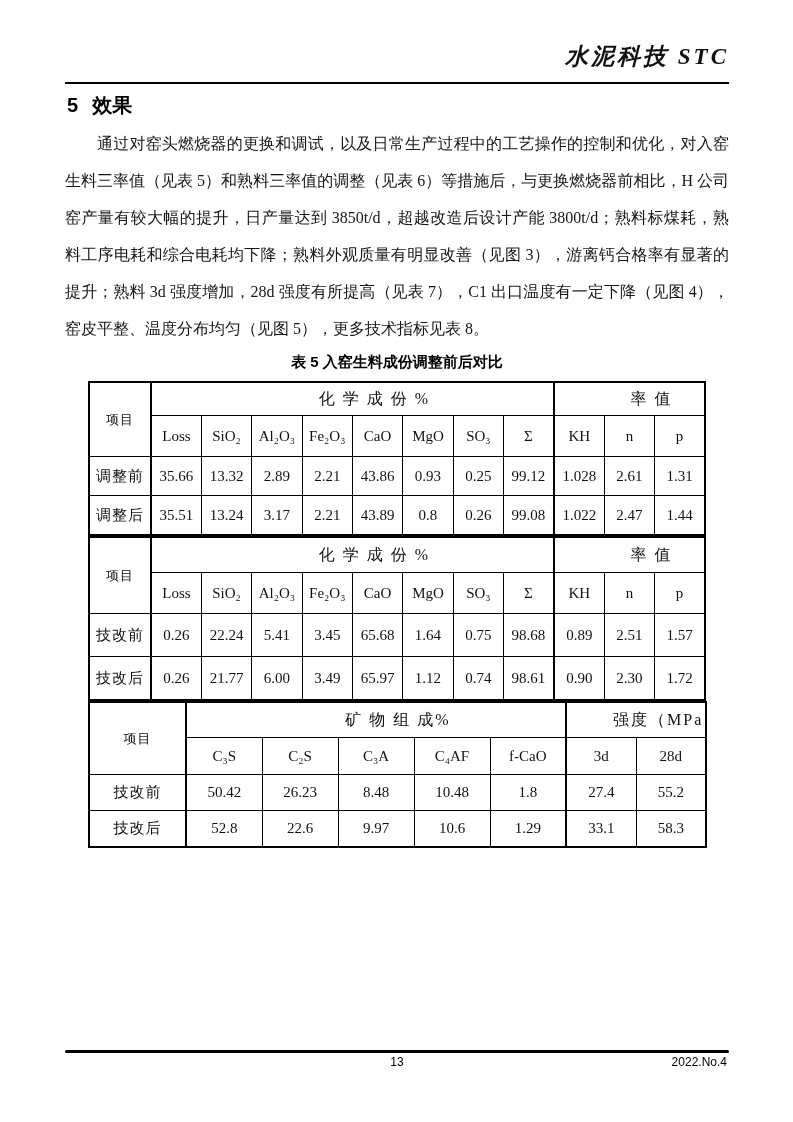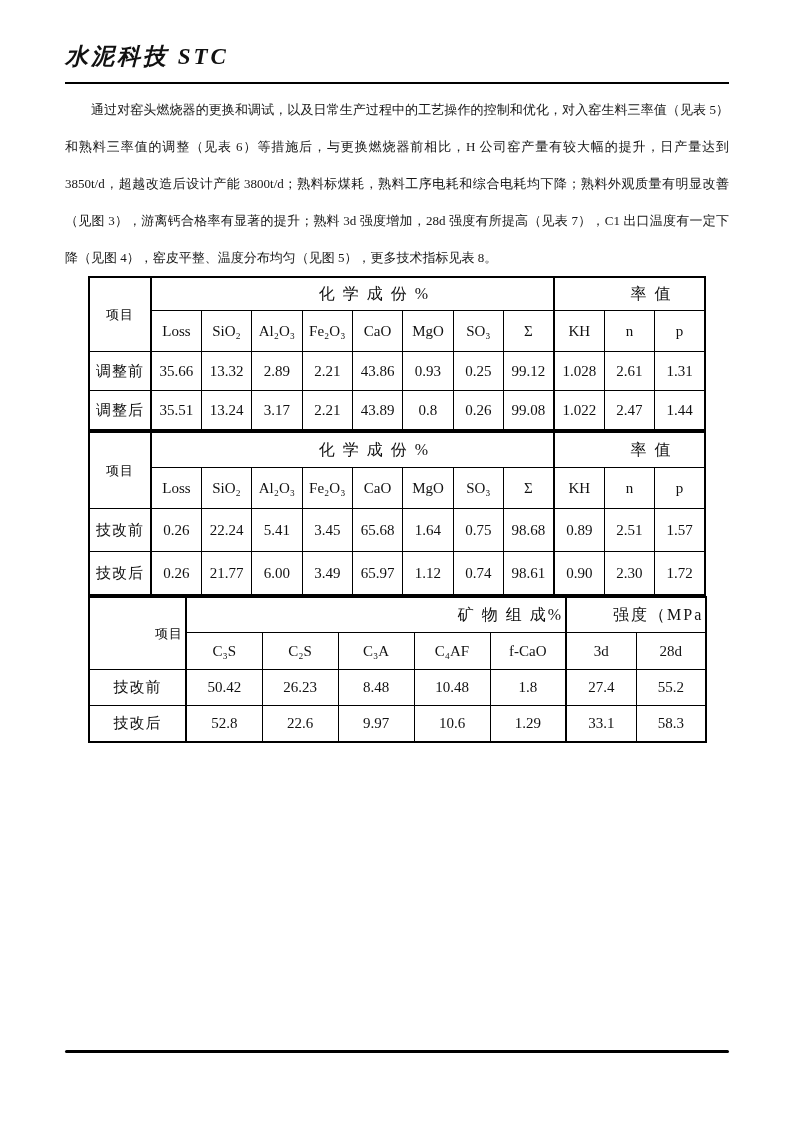--- a/index.html
+++ b/index.html
@@ -13,21 +13,21 @@
     height: 1122px;
     margin: 0 auto;
     background: #ffffff;
     box-sizing: border-box;
     padding: 42px 64px 0 65px;
     font-family: "Liberation Serif", serif;
     color: #111111;
     overflow: hidden;
   }
   .journal-title {
-    text-align: left;
+    text-align: right;
     font-family: "Liberation Serif", serif;
     font-style: italic;
     font-weight: 600;
     font-size: 23px;
     line-height: 30px;
     letter-spacing: 3px;
   }
   .header-rule {
     height: 0;
     border-top: 2.5px solid #000;
@@ -37,21 +37,21 @@
     margin: 8px 0 0 2px;
     font-family: "Liberation Sans", sans-serif;
     font-weight: bold;
     font-size: 20px;
     line-height: 26px;
     color: #000;
   }
   .section-heading .sec-num { margin-right: 14px; }
   .body-paragraph {
     margin: 7px 0 0 0;
-    font-size: 13px;
+    font-size: 16px;
     line-height: 37px;
     text-align: justify;
     text-indent: 2em;
     color: #161616;
   }
   .table-caption {
     text-align: center;
     font-family: "Liberation Sans", sans-serif;
     font-weight: bold;
     font-size: 15px;
@@ -87,21 +87,21 @@
   .t5 tr.group-row td   { height: 32px; }
   .t5 tr.subhead-row td { height: 40px; }
   .t5 tr.data-row td    { height: 38px; }
   .t6 col.col-corner { width: 62px; }
   .t6 tr.group-row td   { height: 34px; }
   .t6 tr.subhead-row td { height: 40px; }
   .t6 tr.data-row td    { height: 42px; }
   .t7 col.col-corner { width: 97px; }
   .t7 col.col-g0 { width: 76px; }
   .t7 col.col-g1 { width: 70px; }
-  .t7 tr.group-row td   { height: 34px; text-align: right; }
+  .t7 tr.group-row td   { height: 34px; }
   .t7 tr.subhead-row td { height: 36px; }
   .t7 tr.data-row td    { height: 35px; }
   .page-footer {
     position: absolute;
     left: 65px;
     right: 64px;
     top: 1050px;
   }
   .footer-rule {
     height: 3px;
@@ -129,23 +129,27 @@
 </style>
 </head>
 <body>
 
 <div class="page">
 
   <div class="journal-title">水泥科技 STC</div>
 
   <div class="header-rule"></div>
 
+  <div class="section-heading">
+    <span class="sec-num">5</span><span>效果</span>
+  </div>
 
   <p class="body-paragraph">通过对窑头燃烧器的更换和调试，以及日常生产过程中的工艺操作的控制和优化，对入窑生料三率值（见表 5）和熟料三率值的调整（见表 6）等措施后，与更换燃烧器前相比，H 公司窑产量有较大幅的提升，日产量达到 3850t/d，超越改造后设计产能 3800t/d；熟料标煤耗，熟料工序电耗和综合电耗均下降；熟料外观质量有明显改善（见图 3），游离钙合格率有显著的提升；熟料 3d 强度增加，28d 强度有所提高（见表 7），C1 出口温度有一定下降（见图 4），窑皮平整、温度分布均匀（见图 5），更多技术指标见表 8。</p>
 
+  <div class="table-caption">表 5 入窑生料成份调整前后对比</div>
   <div class="table-mount t5">
       <table class="doc-table">
         <colgroup>
           <col class="col-corner">
           <col class="col-g0">
           <col class="col-g0">
           <col class="col-g0">
           <col class="col-g0">
           <col class="col-g0">
           <col class="col-g0">
@@ -319,15 +323,19 @@
             <td>1.29</td>
             <td class="thickL">33.1</td>
             <td>58.3</td>
           </tr>
         </tbody>
       </table>
     </div>
 
   <div class="page-footer">
     <div class="footer-rule"></div>
+    <div class="footer-row">
+      <span class="page-number">13</span>
+      <span class="issue-number">2022.No.4</span>
+    </div>
   </div>
 
 </div>
 
 </body></html>

